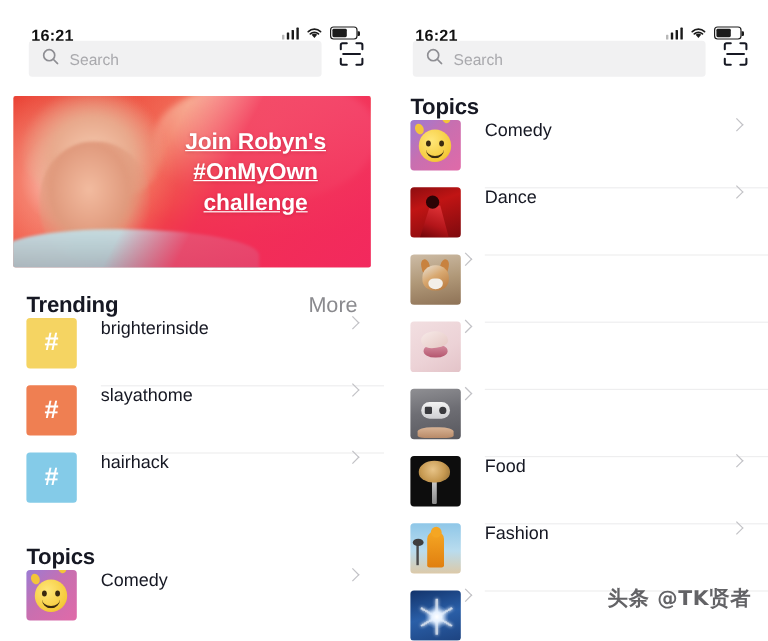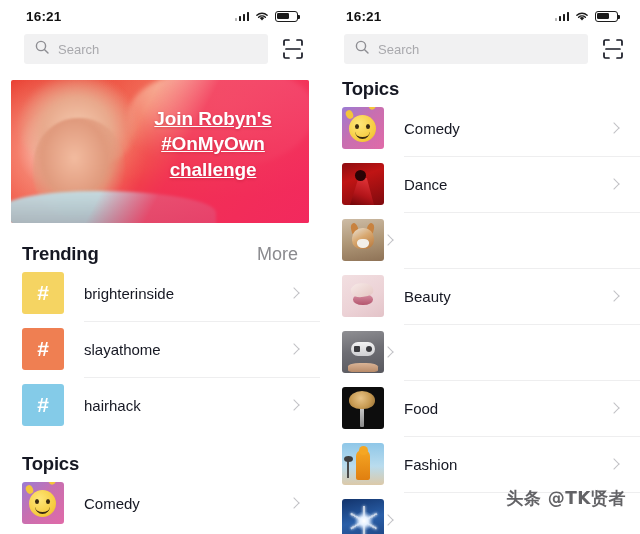--- a/index.html
+++ b/index.html
@@ -8,41 +8,41 @@
     background: #ffffff;
     font-family: "Liberation Sans", sans-serif;
     overflow: hidden;
   }
   .screens { display: flex; width: 640px; height: 534px; background:#ffffff; }
   .phone { position: relative; width: 320px; height: 534px; background:#ffffff; overflow:hidden; }
   .phone.right { }
 
   
   .statusbar {
-    height: 30px; display:flex; align-items:center;
-    justify-content:space-between; padding: 2px 22px 0 26px;
+    height: 30px; display:flex; align-items:flex-start;
+    justify-content:space-between; padding: 22px 22px 0 26px;
   }
   .clock { font-size: 13.5px; font-weight: bold; color:#121212; letter-spacing:0.2px; }
   .status-icons { display:flex; align-items:center; gap:6px; }
   .signal { display:flex; align-items:flex-end; gap:1.5px; height:10px; }
   .signal i { display:block; width:2.5px; background:#1c1c1c; border-radius:0.5px; }
   .signal i:nth-child(1){ height:3.5px; background:#b8b8b8;}
   .signal i:nth-child(2){ height:5.5px;}
   .signal i:nth-child(3){ height:7.5px;}
   .signal i:nth-child(4){ height:9.5px;}
   .wifi { position:relative; width:14px; height:11px; }
   .wifi svg { display:block; }
   .battery { position:relative; width:23px; height:11px; border:1.3px solid #1c1c1c;
              border-radius:3px; display:flex; align-items:center; padding:1.3px; }
   .battery::after { content:""; position:absolute; right:-3.4px; top:3px; width:2px; height:4px;
                     background:#1c1c1c; border-radius:0 1px 1px 0; }
   .battery b { display:block; height:100%; width:62%; background:#1c1c1c; border-radius:1.2px; }
 
   
-  .searchrow { display:flex; align-items:center; padding: 4px 16px 0 24px; gap:14px; }
+  .searchrow { display:flex; padding: 4px 16px 0 24px; gap:14px; }
   .searchbox {
     flex:1; height:30px; background:#f1f1f2; border-radius:3px;
     display:flex; align-items:center; padding:0 11px; gap:9px;
   }
   .searchbox .ph { font-size:13px; color:#a9a9ad; }
   .scan-icon { width:22px; height:22px; position:relative; flex:0 0 auto; }
 
   
   .banner {
     margin: 16px 11px 0 11px; height: 143px; border-radius: 2px; overflow:hidden;
@@ -92,21 +92,21 @@
   .sec-head {
     display:flex; align-items:baseline; justify-content:space-between;
     padding: 20px 22px 0 22px;
   }
   .sec-title { font-size:18.5px; font-weight:bold; color:#161823; letter-spacing:-0.2px; }
   .sec-more { font-size:18px; color:#8a8a8e; }
 
   
   .list { padding: 0 0 0 22px; }
   .row {
-    display:flex; align-items:center; height:56px; position:relative;
+    display:flex; align-items:flex-start; height:56px; position:relative;
     padding-right:22px;
   }
   .row + .row::before {
     content:""; position:absolute; left:62px; right:0; top:0; height:1px; background:#eeeeef;
   }
   .tile {
     width:42px; height:42px; border-radius:3px; flex:0 0 auto;
     display:flex; align-items:center; justify-content:center;
     color:#ffffff; font-size:21px; font-weight:bold; overflow:hidden; position:relative;
   }
@@ -373,21 +373,20 @@
             <span class="sn"></span>
         </div>
         <span class="chev"></span>
       </div>
 
       <div class="row">
         <div class="tile th th-beauty">
           <span class="lips"></span>
             <span class="hand"></span>
         </div>
-        <span class="label">Beauty</span>
         <span class="chev"></span>
       </div>
 
       <div class="row">
         <div class="tile th th-gaming">
           <span class="hnd"></span>
             <span class="pad"></span>
         </div>
         <span class="chev"></span>
       </div>

